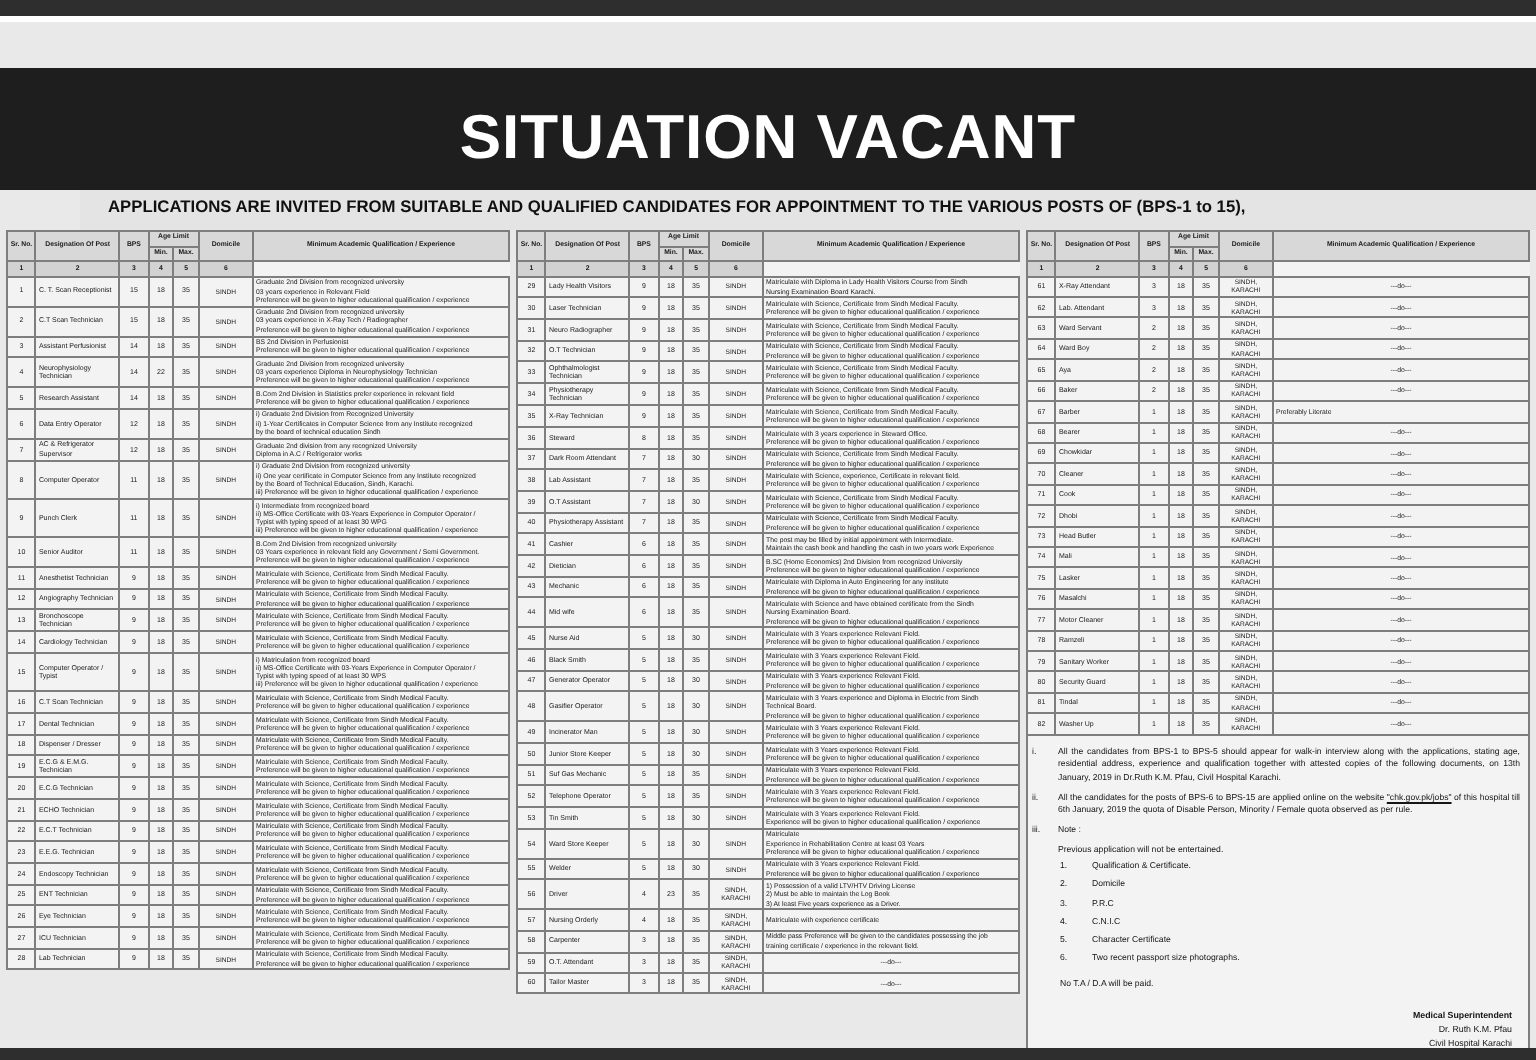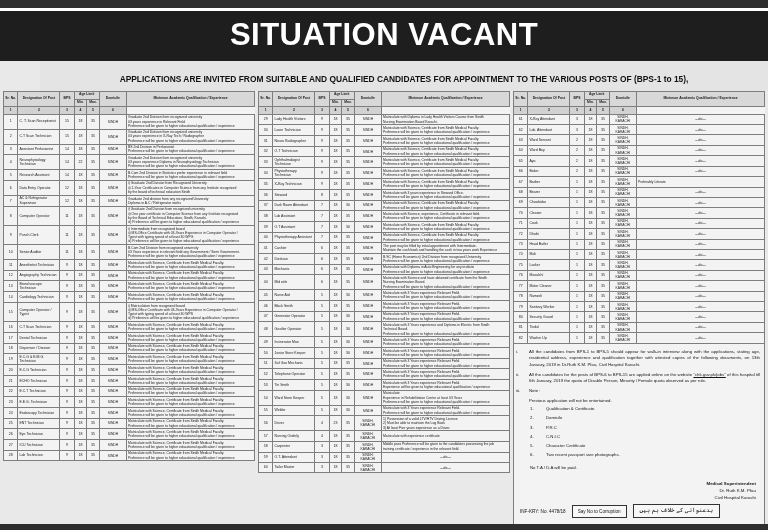--- a/index.html
+++ b/index.html
@@ -13,30 +13,30 @@
   .page{
     position:relative;width:768px;height:530px;
     background:#e9e9e9;
     box-sizing:border-box;
   }
   .topstrip{height:8px;background:#2e2e2e;width:100%;}
   .topstrip2{height:3px;background:#ffffff;width:100%;}
   .banner{
     background:#1e1e1e;color:#ffffff;
     text-align:center;
-    padding:6px 0 8px 0;
+    padding:17px 0 8px 0;
+    margin-top:23px;
   }
   .banner h1{
     margin:0;font-size:31px;font-weight:bold;letter-spacing:0.5px;
     font-family:"Liberation Sans", sans-serif;
   }
   .subhead{
     background:#e4e4e4;
-    text-align:center;
-    padding:12px 14px 5px 14px;
+    padding:2px 14px 5px 14px;
     font-size:8.4px;font-weight:bold;line-height:1.5;
     color:#101010;
     margin-left:40px;
   }
   .cols{
     display:flex;
     gap:3px;
     padding:0 3px 0 3px;
     background:#e9e9e9;
   }

